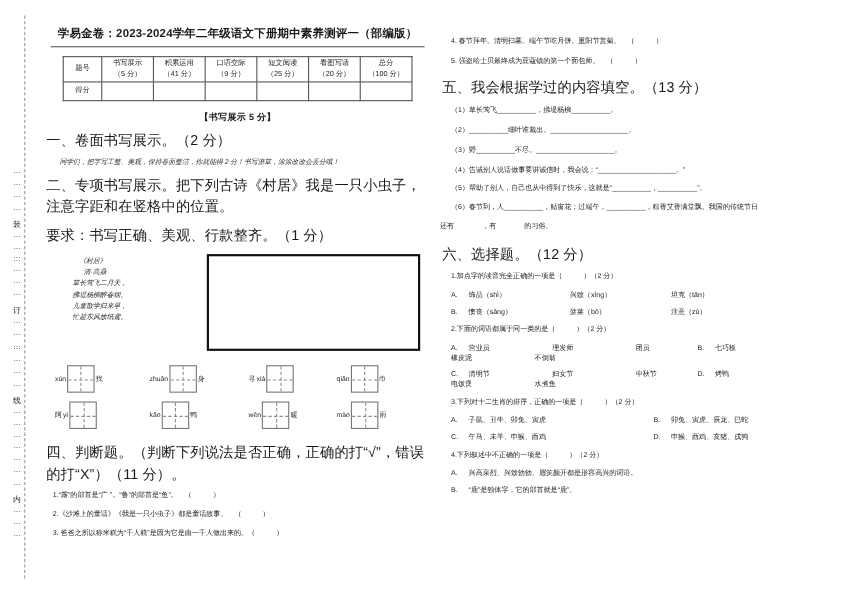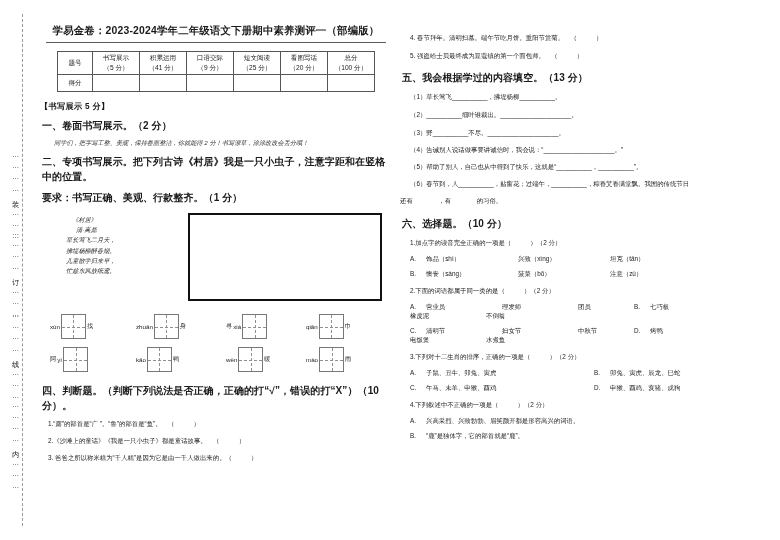--- a/index.html
+++ b/index.html
@@ -56,25 +56,25 @@
   table.score td{
     border:1px solid #555;
     text-align:center;vertical-align:middle;
     font-size:6.6px;line-height:1.55;
     height:14px;color:#222;
   }
   td.lbl{width:32px;}
   .cellline{display:block;}
 
   .sec-head{
-    font-size:8.2px;font-weight:bold;
+    text-align:center;font-size:8.2px;font-weight:bold;
     margin:9px 0 6px 0;letter-spacing:.3px;
   }
   .q{
-    font-size:10px;font-weight:bold;margin:6px 0 0 2px;
+    font-size:13px;font-weight:normal;margin:6px 0 0 2px;
     letter-spacing:.1px;line-height:1.5;
   }
   .q-note{
     font-size:6.2px;font-weight:normal;
     margin:5px 0 0 14px;line-height:1.6;color:#333;
     font-style:italic;
   }
   .sub{
     font-size:6.4px;margin:6px 0 0 8px;line-height:1.7;color:#222;
   }
@@ -247,21 +247,21 @@
         <span class="tian"></span>
         <span class="pyr">暖</span>
       </div>
       <div class="pyitem" style="left:266px;top:0px;">
         <span class="pyl">mào</span>
         <span class="tian"></span>
         <span class="pyr">雨</span>
       </div>
     </div>
 
-    <div class="q">四、判断题。（判断下列说法是否正确，正确的打“√”，错误的打“X”）（10 分）。</div>
+    <div class="q">四、判断题。（判断下列说法是否正确，正确的打“√”，错误的打“X”）（11 分）。</div>
     <div class="sub">1.“露”的部首是“广 ”。“鲁”的部首是“鱼”。　（　　　）</div>
     <div class="sub">2.《沙滩上的童话》《我是一只小虫子》都是童话故事。　（　　　）</div>
     <div class="sub">3. 爸爸之所以称米糕为“千人糕”是因为它是由一千人做出来的。（　　　）</div>
 
   </div>
 
   <div class="col col-right">
 
     <div style="height:26px"></div>
 
@@ -271,21 +271,21 @@
     <div class="q" style="margin-top:8px;">五、我会根据学过的内容填空。（13 分）</div>
 
     <div class="r-item sub-ind">（1）草长莺飞__________，拂堤杨柳__________。</div>
     <div class="r-item sub-ind">（2）__________细叶谁裁出。____________________。</div>
     <div class="r-item sub-ind">（3）野__________不尽。____________________。</div>
     <div class="r-item sub-ind">（4）告诫别人说话做事要讲诚信时，我会说：“____________________。”</div>
     <div class="r-item sub-ind tight">（5）帮助了别人，自己也从中得到了快乐，这就是“__________，__________”。</div>
     <div class="r-item sub-ind tight">（6）春节到，人__________，贴窗花；过端午，__________，粽香艾香满堂飘。我国的传统节日</div>
     <div class="r-item tight" style="margin-left:0px;">还有　　　　，有　　　　的习俗。</div>
 
-    <div class="q" style="margin-top:9px;">六、选择题。（10 分）</div>
+    <div class="q" style="margin-top:9px;">六、选择题。（12 分）</div>
 
     <div class="r-item">1.加点字的读音完全正确的一项是（　　　）（2 分）</div>
     <div class="opts">
       <span class="o" style="width:16px;">A.</span><span class="o w90">饰品（shì）</span><span class="o w90">兴致（xìng）</span><span class="o">坦克（tǎn）</span>
     </div>
     <div class="opts">
       <span class="o" style="width:16px;">B.</span><span class="o w90">懊丧（sàng）</span><span class="o w90">菠菜（bō）</span><span class="o">注意（zù）</span>
     </div>
 
     <div class="r-item">2.下面的词语都属于同一类的是（　　　）（2 分）</div>

